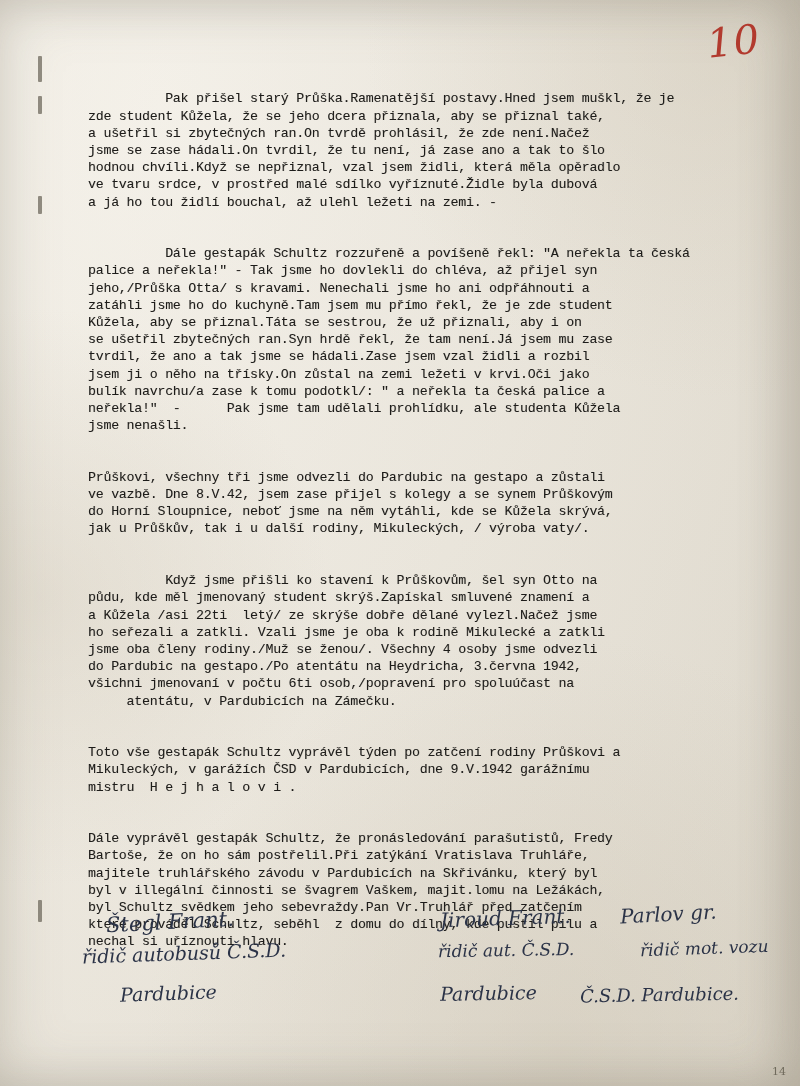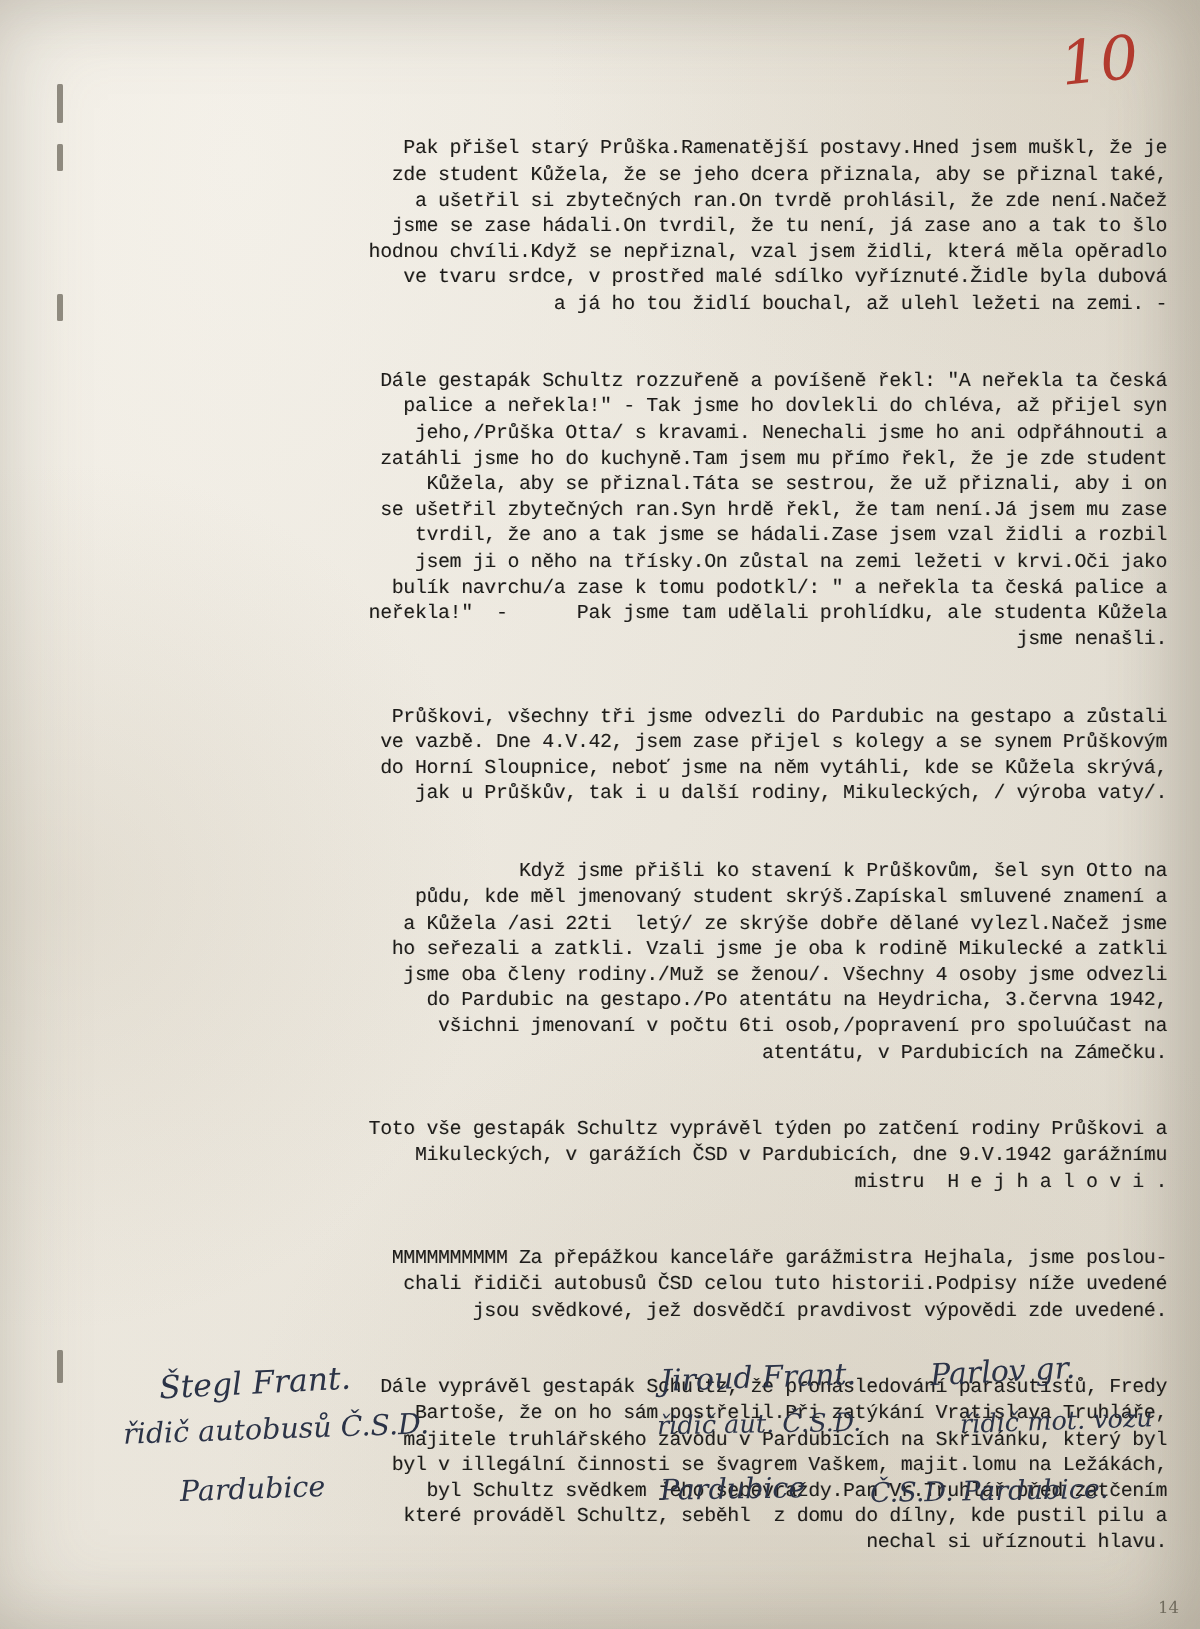--- a/index.html
+++ b/index.html
@@ -76,21 +76,20 @@
     font-size: 13.2px;
     line-height: 17.2px;
     color: #1d1c1a;
     letter-spacing: -0.2px;
     white-space: pre-wrap;
     text-shadow: 0.4px 0.3px 0 rgba(60,55,45,0.30);
   }
   .typed p {
     margin: 0;
     white-space: pre-wrap;
-    text-align: right;
   }
   .para-gap { height: 16px; }
 
   
   .signatures {
     position: absolute;
     left: 0;
     top: 900px;
     width: 800px;
     height: 150px;
@@ -149,37 +148,34 @@
 jeho,/Průška Otta/ s kravami. Nenechali jsme ho ani odpřáhnouti a
 zatáhli jsme ho do kuchyně.Tam jsem mu přímo řekl, že je zde student
 Kůžela, aby se přiznal.Táta se sestrou, že už přiznali, aby i on
 se ušetřil zbytečných ran.Syn hrdě řekl, že tam není.Já jsem mu zase
 tvrdil, že ano a tak jsme se hádali.Zase jsem vzal židli a rozbil
 jsem ji o něho na třísky.On zůstal na zemi ležeti v krvi.Oči jako
 bulík navrchu/a zase k tomu podotkl/: " a neřekla ta česká palice a
 neřekla!"  -      Pak jsme tam udělali prohlídku, ale studenta Kůžela
 jsme nenašli.</p>
     <p>Průškovi, všechny tři jsme odvezli do Pardubic na gestapo a zůstali
-ve vazbě. Dne 4.V.42, jsem zase přijel s kolegy a se synem Průškovým
+ve vazbě. Dne 8.V.42, jsem zase přijel s kolegy a se synem Průškovým
 do Horní Sloupnice, neboť jsme na něm vytáhli, kde se Kůžela skrývá,
 jak u Průškův, tak i u další rodiny, Mikuleckých, / výroba vaty/.</p>
     <p>          Když jsme přišli ko stavení k Průškovům, šel syn Otto na
 půdu, kde měl jmenovaný student skrýš.Zapískal smluvené znamení a
 a Kůžela /asi 22ti  letý/ ze skrýše dobře dělané vylezl.Načež jsme
 ho seřezali a zatkli. Vzali jsme je oba k rodině Mikulecké a zatkli
 jsme oba členy rodiny./Muž se ženou/. Všechny 4 osoby jsme odvezli
 do Pardubic na gestapo./Po atentátu na Heydricha, 3.června 1942,
 všichni jmenovaní v počtu 6ti osob,/popravení pro spoluúčast na
      atentátu, v Pardubicích na Zámečku.</p>
     <p>Toto vše gestapák Schultz vyprávěl týden po zatčení rodiny Průškovi a
 Mikuleckých, v garážích ČSD v Pardubicích, dne 9.V.1942 garážnímu
 mistru  H e j h a l o v i .</p>
-    <p>MMMMMMMMMM Za přepážkou kanceláře garážmistra Hejhala, jsme poslou-
-chali řidiči autobusů ČSD celou tuto historii.Podpisy níže uvedené
-jsou svědkové, jež dosvědčí pravdivost výpovědi zde uvedené.</p>
     <p>Dále vyprávěl gestapák Schultz, že pronásledování parašutistů, Fredy
 Bartoše, že on ho sám postřelil.Při zatýkání Vratislava Truhláře,
 majitele truhlářského závodu v Pardubicích na Skřivánku, který byl
 byl v illegální činnosti se švagrem Vaškem, majit.lomu na Ležákách,
 byl Schultz svědkem jeho sebevraždy.Pan Vr.Truhlář před zatčením
 které prováděl Schultz, seběhl  z domu do dílny, kde pustil pilu a
 nechal si uříznouti hlavu.</p>
     <div class="para-gap"></div>
     
   </div>

